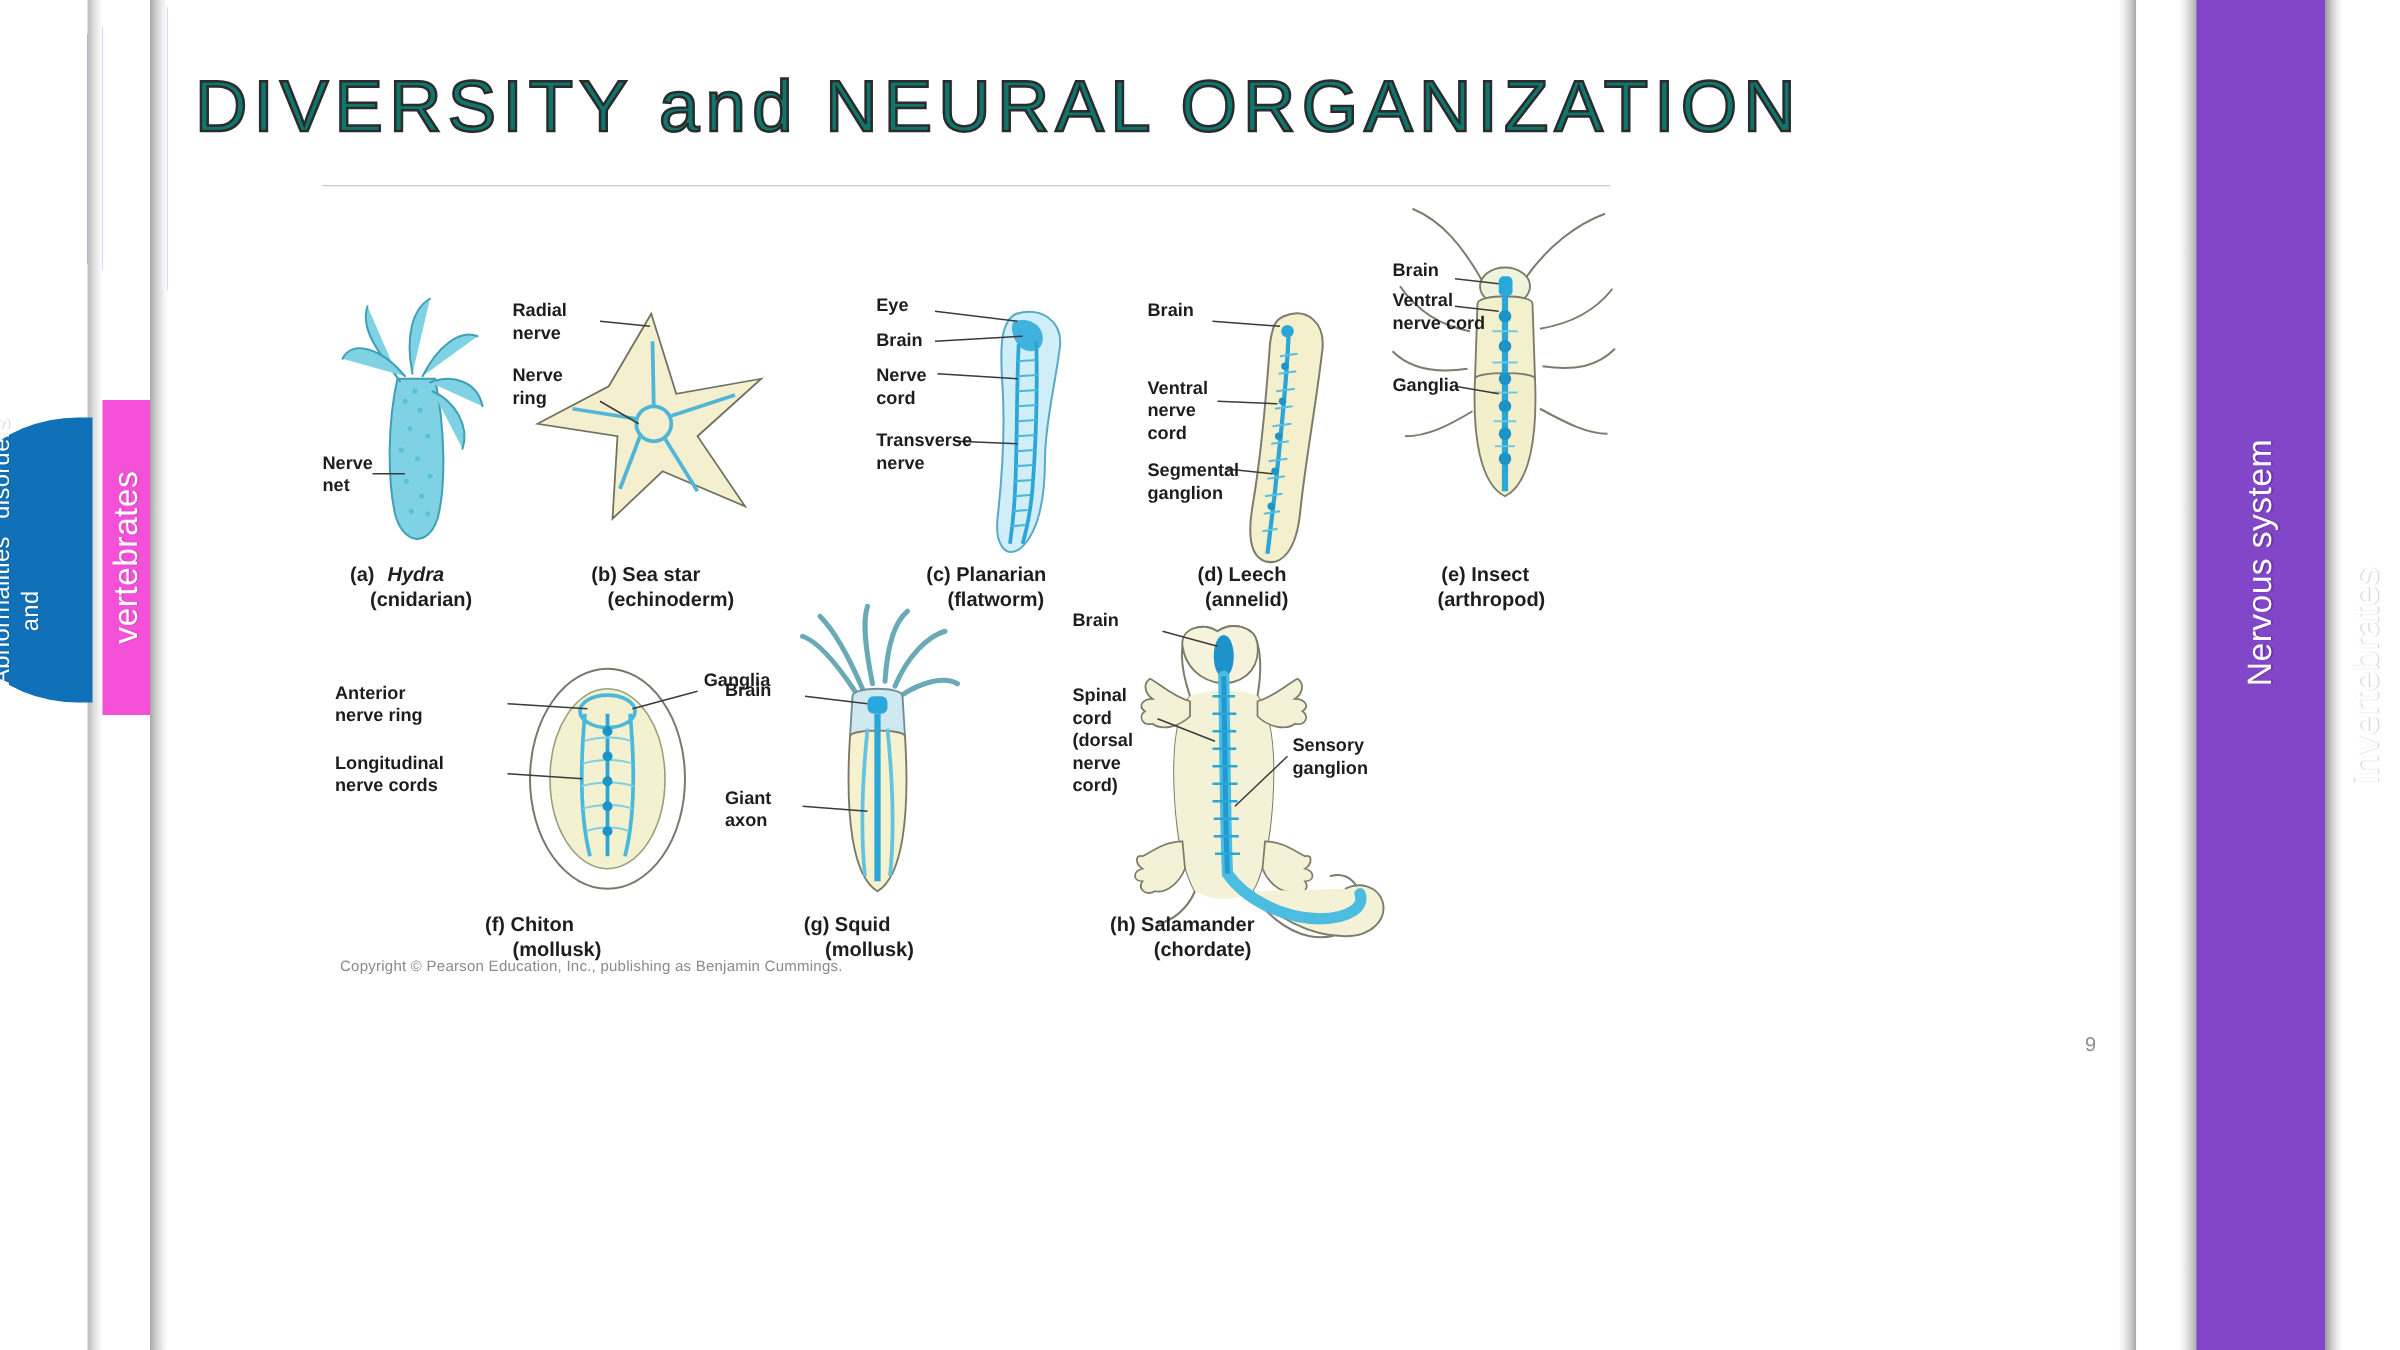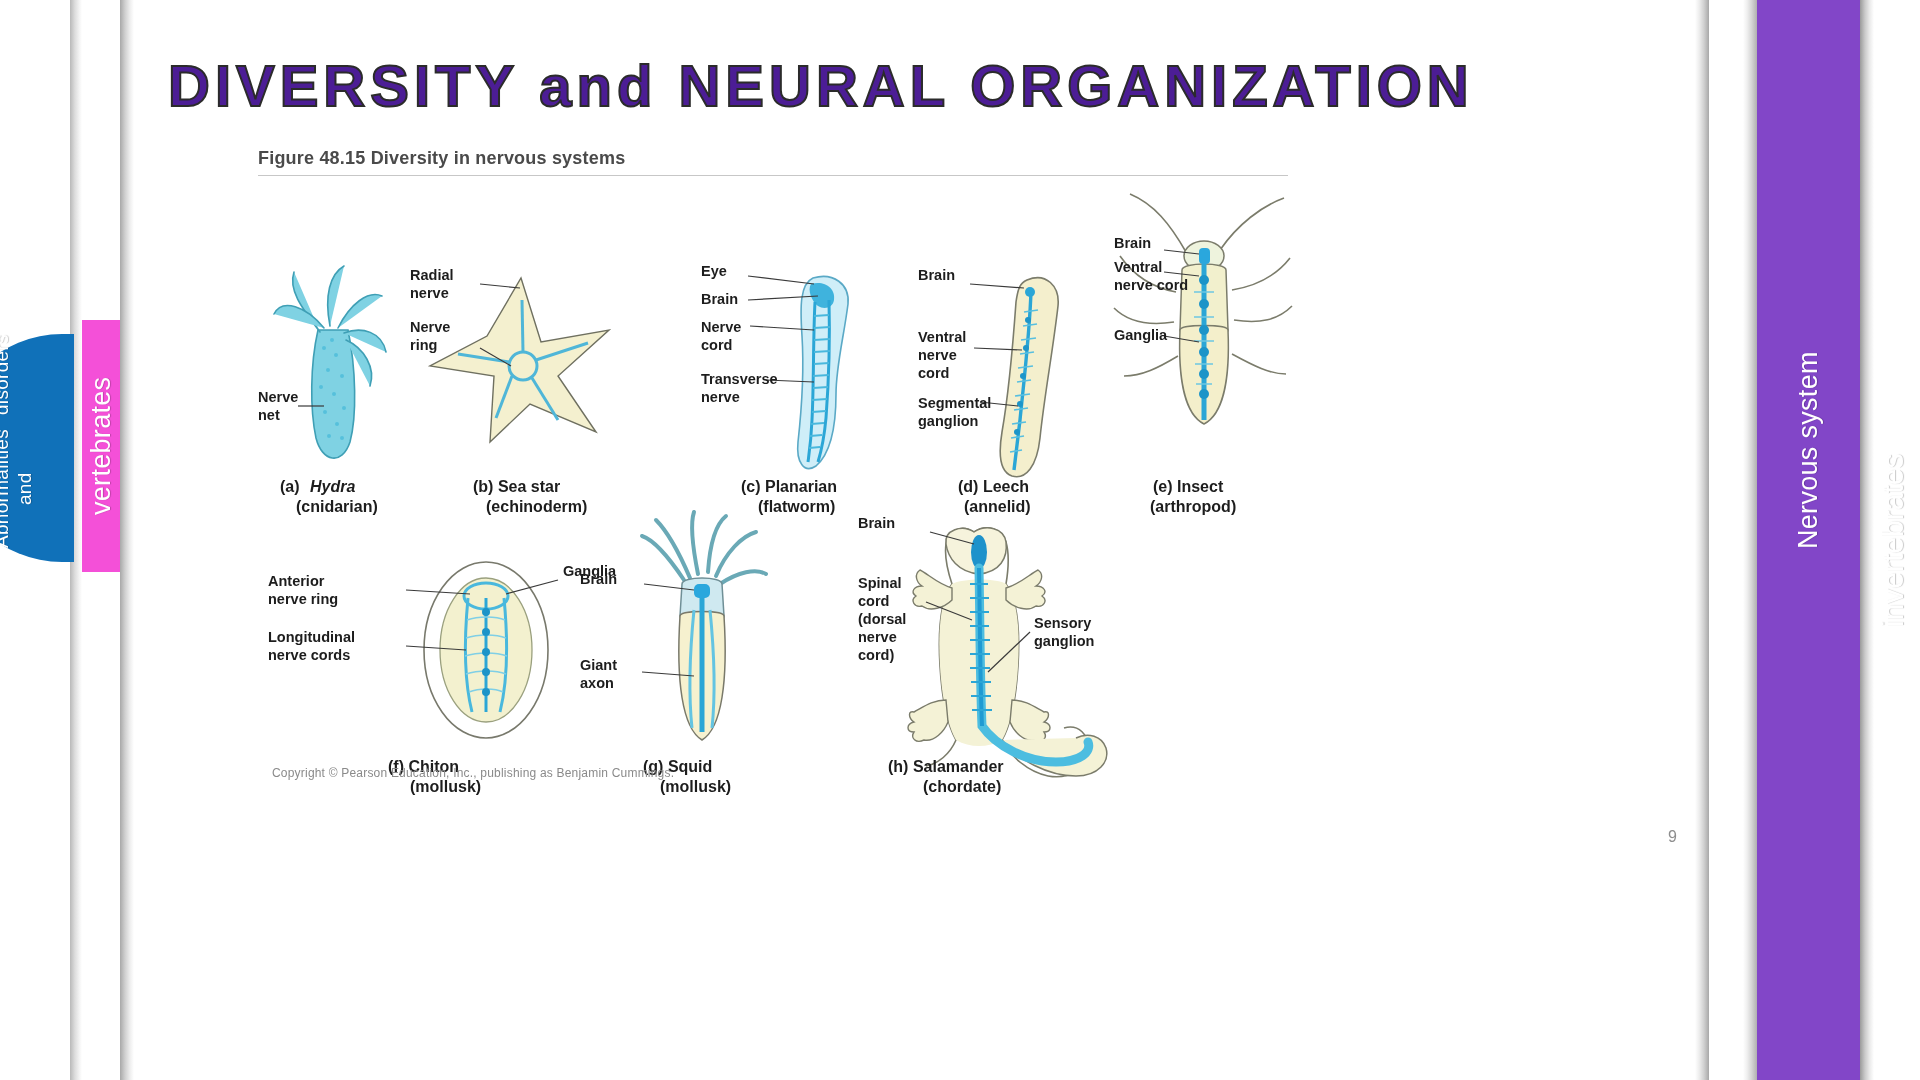--- a/index.html
+++ b/index.html
@@ -78,25 +78,25 @@
 
   
   .pill-nervous{
     right:60px;top:300px;width:103px;height:300px;
     background:transparent;
     font-size:27px;
   }
 
   
   .slide-title{
-    position:absolute;left:168px;top:52px;
+    position:absolute;left:156px;top:52px;
     font-size:58px;
-    font-weight:700;
+    font-weight:400;
     letter-spacing:5px;
-    color:#4c1d95;
+    color:#0f766e;
     -webkit-text-stroke:2px #2b2b2b;
     white-space:nowrap;
     user-select:none;
   }
 
   
   .figure{
     position:absolute;left:258px;top:148px;width:1035px;height:650px;
   }
   .fig-caption{
@@ -158,21 +158,20 @@
     </div>
   </div>
 
   <div class="pill pill-nervous">
     <span>Nervous system</span>
   </div>
 
   <div class="slide-title">DIVERSITY and NEURAL ORGANIZATION</div>
 
   <div class="figure">
-    <div class="fig-caption">Figure 48.15  Diversity in nervous systems</div>
     <div class="fig-rule"></div>
 
     <svg width="1035" height="620" viewBox="0 0 1035 620">
 
       <g>
 
         <path class="teal" d="M60,150 C52,185 52,230 58,258 C64,282 84,286 92,262 C99,236 98,188 90,150 Z" fill="#6fcde4"></path>
 
         <g opacity=".55" fill="#35b3d6">
           <circle cx="66" cy="168" r="2"></circle>

